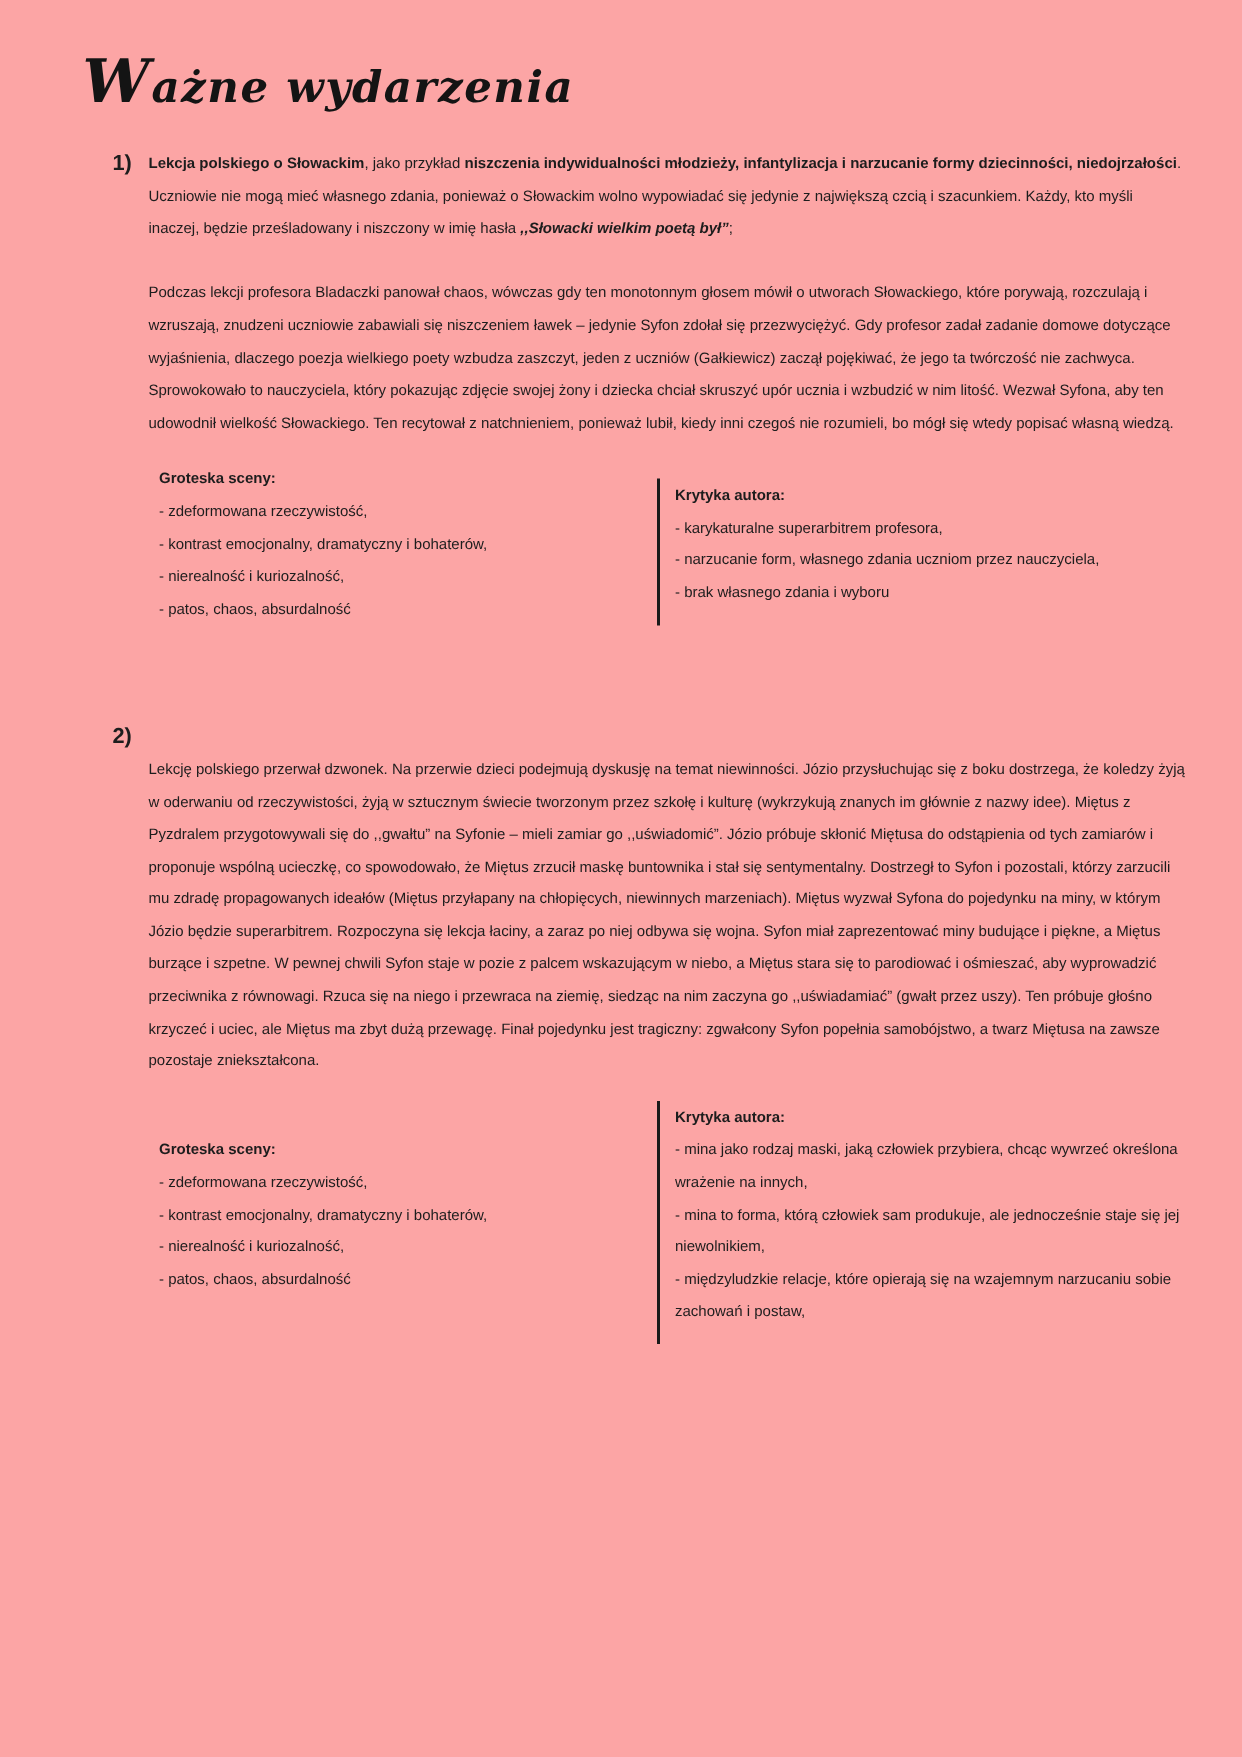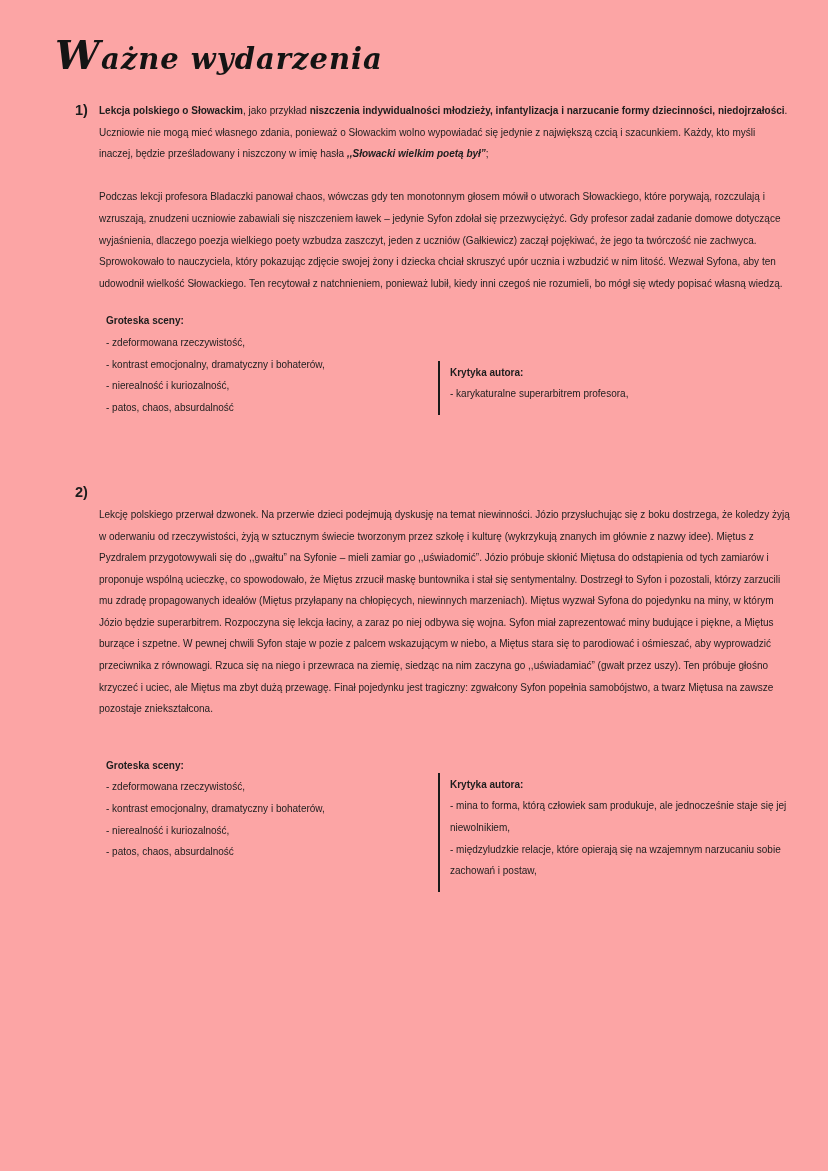--- a/index.html
+++ b/index.html
@@ -54,21 +54,20 @@
   .cell-left {
     width: 339px;
     flex-shrink: 0;
     padding-left: 7px;
     padding-right: 10px;
   }
   .cell-right {
     flex: 1;
     border-left: 2px solid #1a1a1a;
     padding-left: 10px;
-    margin-top: 38px;
   }
   .cell-header { font-weight: bold; }
   .cell-item { }
 </style>
 </head>
 <body>
 
 <div class="page">
   <h1 class="title">Ważne wydarzenia</h1>
 
@@ -85,20 +84,22 @@
             <div class="cell cell-left">
               <div class="cell-header">Groteska sceny:</div>
               <div class="cell-item">- zdeformowana rzeczywistość,</div>
               <div class="cell-item">- kontrast emocjonalny, dramatyczny i bohaterów,</div>
               <div class="cell-item">- nierealność i kuriozalność,</div>
               <div class="cell-item">- patos, chaos, absurdalność</div>
             </div>
             <div class="cell cell-right">
               <div class="cell-header">Krytyka autora:</div>
               <div class="cell-item">- karykaturalne superarbitrem profesora,</div>
+              <div class="cell-item">- narzucanie form, własnego zdania uczniom przez nauczyciela,</div>
+              <div class="cell-item">- brak własnego zdania i wyboru</div>
             </div>
           </div>
         </div>
       </div>
     </div>
 
     <div class="item">
       <div class="row">
         <div class="num">2)</div>
         <div class="content">
@@ -107,20 +108,21 @@
           <div class="gtable">
             <div class="cell cell-left">
               <div class="cell-header">Groteska sceny:</div>
               <div class="cell-item">- zdeformowana rzeczywistość,</div>
               <div class="cell-item">- kontrast emocjonalny, dramatyczny i bohaterów,</div>
               <div class="cell-item">- nierealność i kuriozalność,</div>
               <div class="cell-item">- patos, chaos, absurdalność</div>
             </div>
             <div class="cell cell-right">
               <div class="cell-header">Krytyka autora:</div>
+              <div class="cell-item">- mina jako rodzaj maski, jaką człowiek przybiera, chcąc wywrzeć określona wrażenie na innych,</div>
               <div class="cell-item">- mina to forma, którą człowiek sam produkuje, ale jednocześnie staje się jej niewolnikiem,</div>
               <div class="cell-item">- międzyludzkie relacje, które opierają się na wzajemnym narzucaniu sobie zachowań i postaw,</div>
             </div>
           </div>
         </div>
       </div>
     </div>
 
   </div>
 </div>

